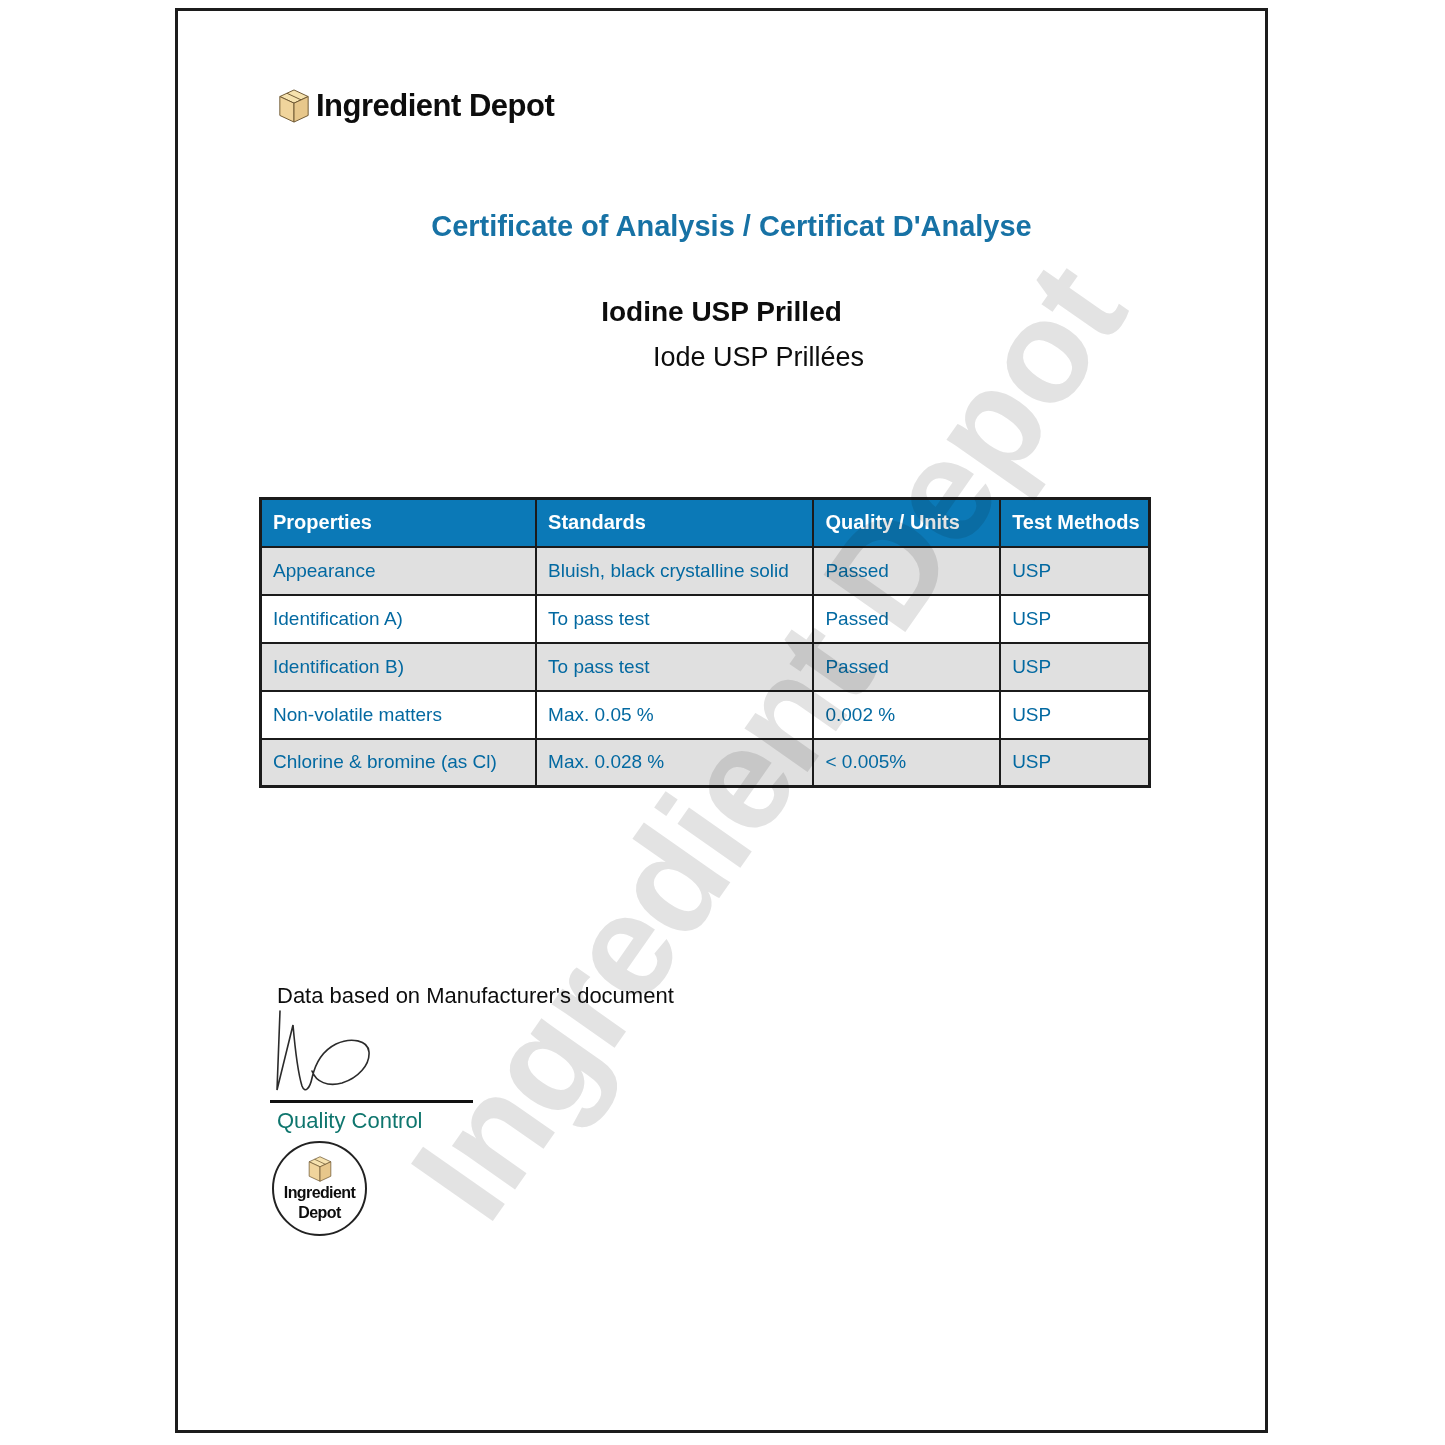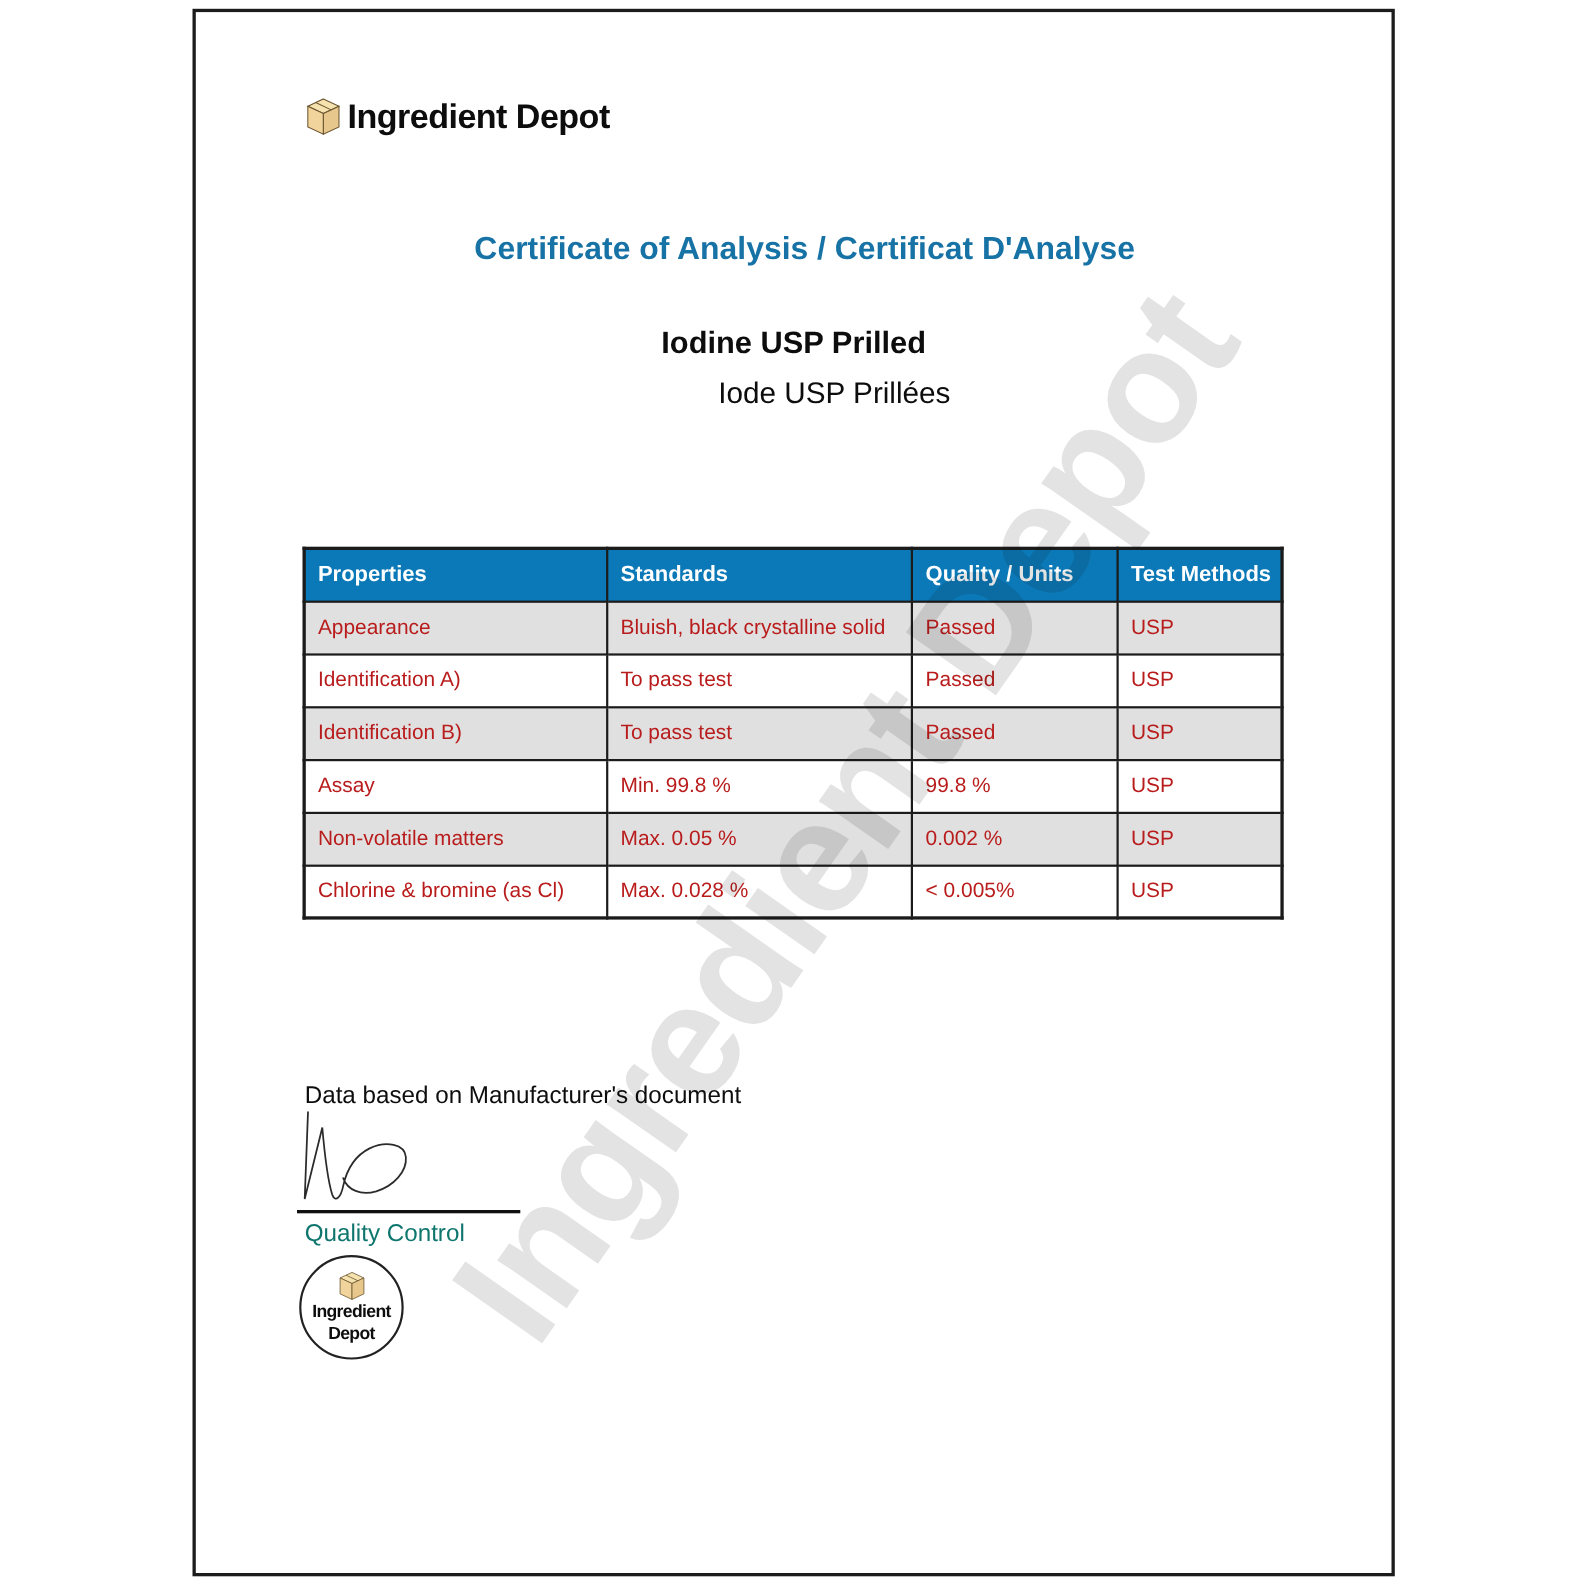--- a/index.html
+++ b/index.html
@@ -28,31 +28,31 @@
     position: absolute; left: 175px; top: 296px; width: 1093px; text-align: center;
     font-size: 28px; font-weight: bold; color: #0d0d0d;
   }
   .product-fr {
     position: absolute; left: 175px; top: 342px; width: 1093px; text-align: center;
     font-size: 27px; color: #0d0d0d; margin-left: 37px;
   }
 
   
   table.coa {
-    position: absolute; left: 275px; top: 497px; width: 892px;
+    position: absolute; left: 259px; top: 497px; width: 892px;
     border-collapse: collapse; border: 3px solid #1b1b1b;
   }
   table.coa th, table.coa td {
     border: 2px solid #1b1b1b; height: 48px; padding: 0 8px 0 11px;
     text-align: left; vertical-align: middle;
   }
   table.coa th {
     background: var(--header_blue); color: #ffffff; font-size: 20px; font-weight: bold;
   }
-  table.coa td { font-size: 19px; color: #b91c1c; background: #ffffff; }
+  table.coa td { font-size: 19px; color: #0369a1; background: #ffffff; }
   table.coa tbody tr:nth-child(odd) td { background: var(--row_gray); }
 
   
   .data-note { position: absolute; left: 277px; top: 983px; font-size: 22px; color: #0d0d0d; }
   .signature { position: absolute; left: 266px; top: 1008px; width: 112px; height: 98px; }
   .signature path { fill: none; stroke: #2b2b2b; stroke-width: 1.6; stroke-linecap: round; }
   .sig-line { position: absolute; left: 270px; top: 1100px; width: 203px; border-top: 3px solid #111; }
   .sig-role { position: absolute; left: 277px; top: 1108px; font-size: 22px; color: #0f766e; }
 
   .stamp {
@@ -118,26 +118,20 @@
       <td>Passed</td>
       <td>USP</td>
     </tr>
     <tr>
       <td>Identification B)</td>
       <td>To pass test</td>
       <td>Passed</td>
       <td>USP</td>
     </tr>
     <tr>
-      <td>Assay</td>
-      <td>Min. 99.8 %</td>
-      <td>99.8 %</td>
-      <td>USP</td>
-    </tr>
-    <tr>
       <td>Non-volatile matters</td>
       <td>Max. 0.05 %</td>
       <td>0.002 %</td>
       <td>USP</td>
     </tr>
     <tr>
       <td>Chlorine &amp; bromine (as Cl)</td>
       <td>Max. 0.028 %</td>
       <td>&lt; 0.005%</td>
       <td>USP</td>

